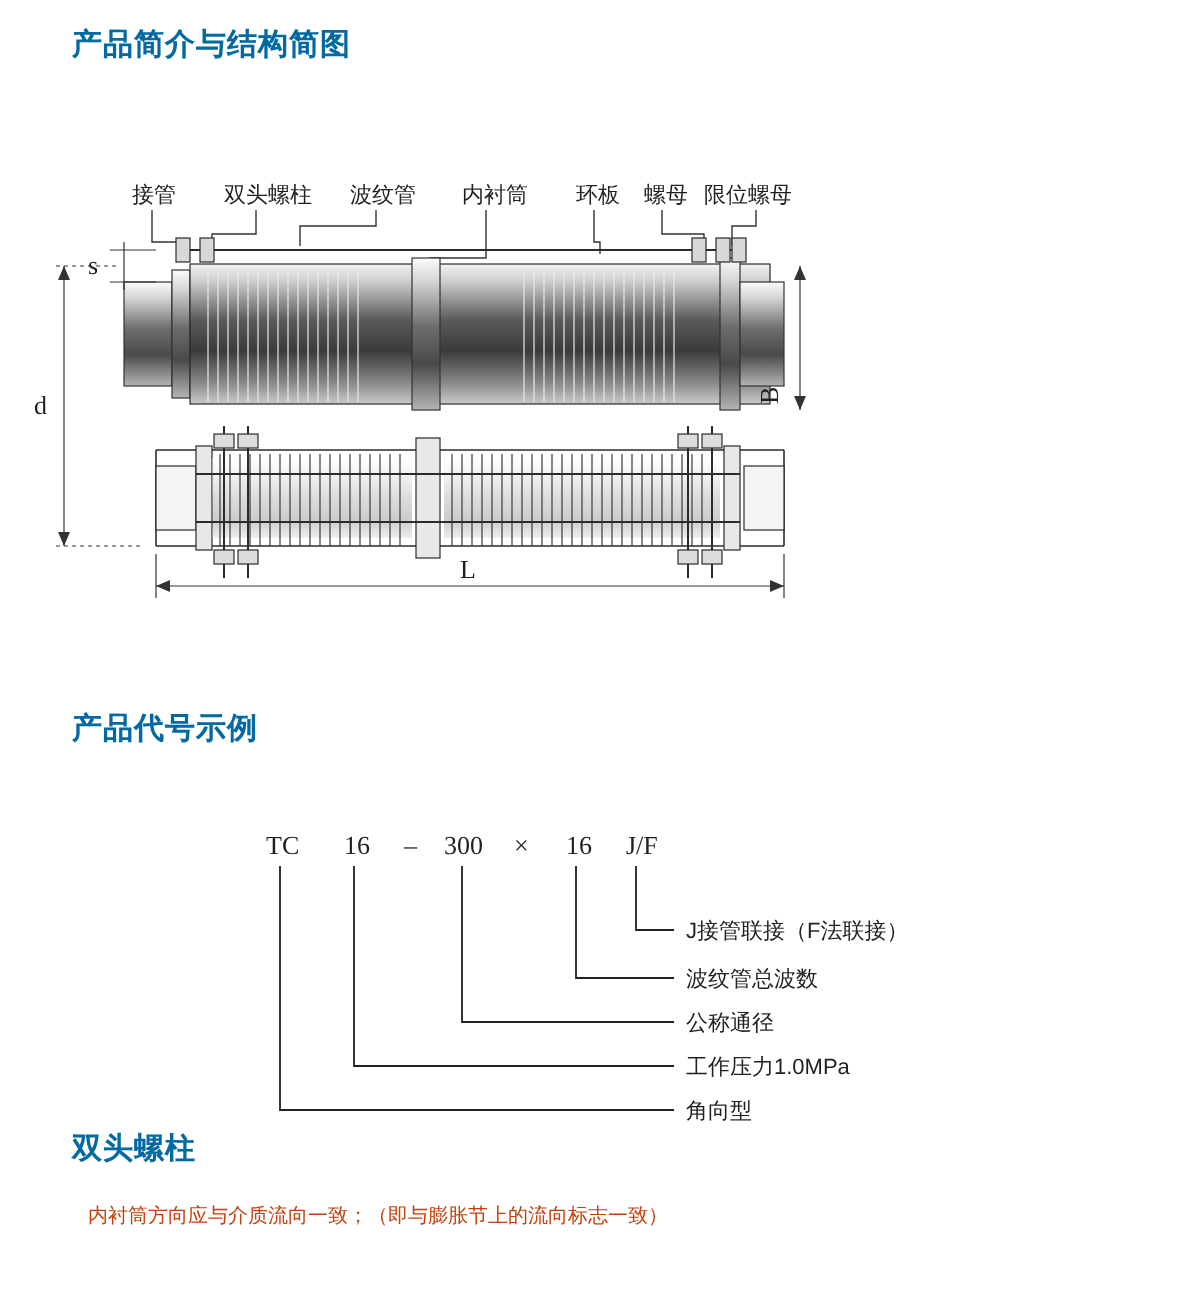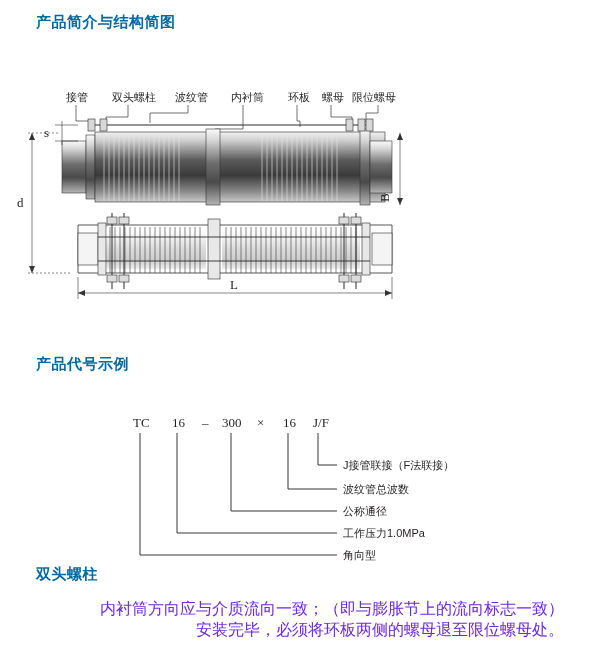--- a/index.html
+++ b/index.html
@@ -50,24 +50,23 @@
     top: 375px;
     width: 600px;
     height: 160px;
     margin-top: 32px;
   }
   .install-text {
     position: absolute;
     left: 44px;
     top: 598px;
     width: 520px;
-    font-size: 16px;
+    font-size: 10px;
     line-height: 21px;
-    color: #6d28d9;
-    text-align: right;
+    color: #c2410c;
   }
   .install-text div {
     white-space: nowrap;
   }
   .cn-label {
     font-size: 11px;
     font-family: "Liberation Sans", sans-serif;
   }
   .mono-label {
     font-size: 13px;
@@ -347,14 +346,13 @@
     <text x="343" y="130">工作压力1.0MPa</text>
     <text x="343" y="152">角向型</text>
   </g>
 </svg>
 </div>
 
 <div id="title-3" class="section-title">双头螺柱</div>
 
 <div class="install-text">
   <div>内衬筒方向应与介质流向一致；（即与膨胀节上的流向标志一致）</div>
-  <div>安装完毕，必须将环板两侧的螺母退至限位螺母处。</div>
 </div>
 
 </body></html>

